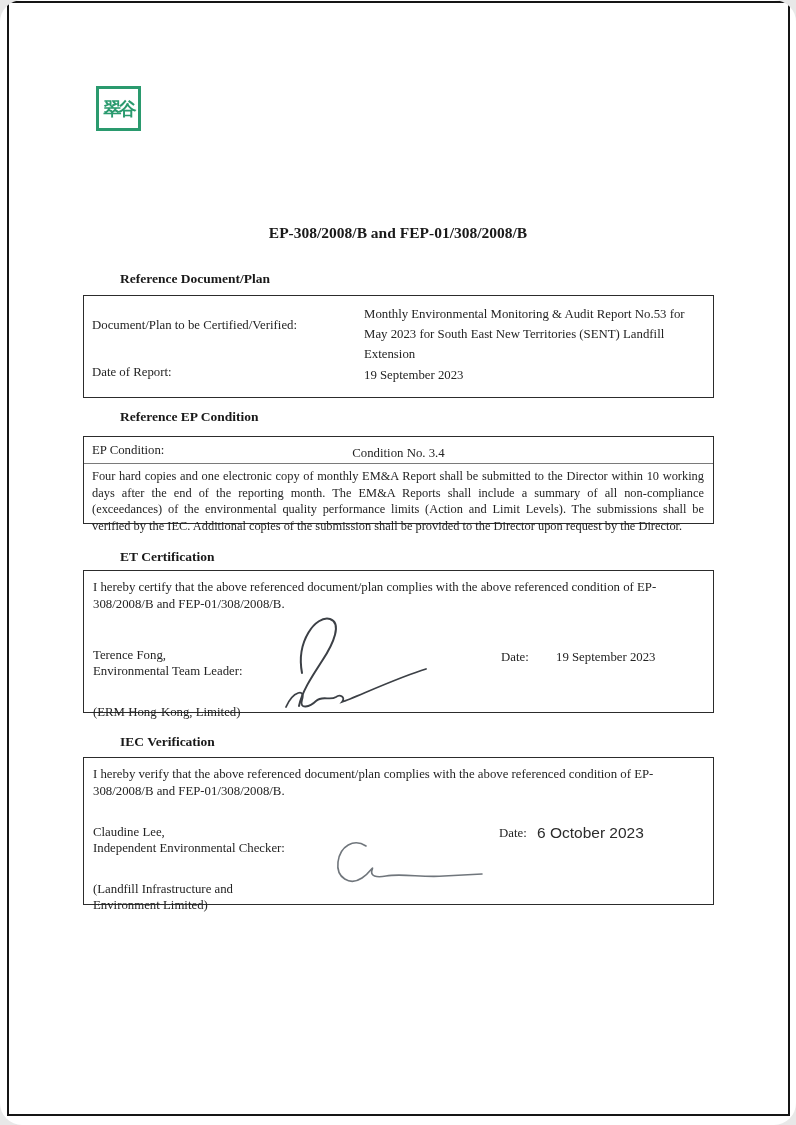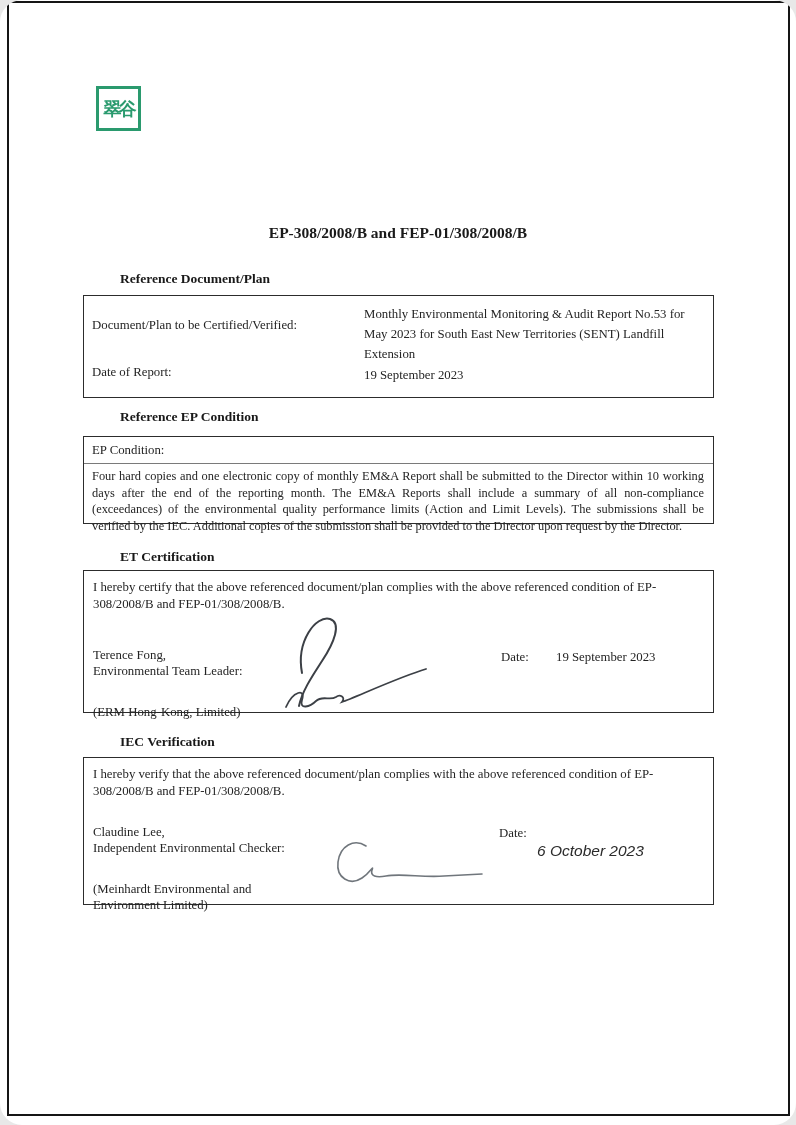--- a/index.html
+++ b/index.html
@@ -95,20 +95,21 @@
   <div class="box" style="top:295px; height:103px;">
     <div class="cell-label" style="left:8px; top:22px;">Document/Plan to be Certified/Verified:</div>
     <div class="cell-value" style="left:280px; top:8px; width:336px;">Monthly Environmental Monitoring &amp; Audit Report No.53 for May 2023 for South East New Territories (SENT) Landfill Extension</div>
     <div class="cell-label" style="left:8px; top:69px;">Date of Report:</div>
     <div class="cell-value" style="left:280px; top:69px;">19 September 2023</div>
   </div>
 
   <div class="section-heading" style="top:409px;">Reference EP Condition</div>
   <div class="box" style="top:436px; height:88px;">
     <div class="cell-label" style="left:8px; top:6px;">EP Condition:</div>
+    <div class="cell-value" style="left:0; top:6px; width:100%; text-align:center;">Condition No. 3.4</div>
     <div class="ep-divider"></div>
     <div class="ep-paragraph">Four hard copies and one electronic copy of monthly EM&amp;A Report shall be submitted to the Director within 10 working days after the end of the reporting month. The EM&amp;A Reports shall include a summary of all non-compliance (exceedances) of the environmental quality performance limits (Action and Limit Levels). The submissions shall be verified by the IEC. Additional copies of the submission shall be provided to the Director upon request by the Director.</div>
   </div>
 
   <div class="section-heading" style="top:549px;">ET Certification</div>
   <div class="box" style="top:570px; height:143px;">
     <div class="statement">I hereby certify that the above referenced document/plan complies with the above referenced condition of EP-308/2008/B and FEP-01/308/2008/B.</div>
     <div class="sig-block" style="left:9px; top:76px;">
       <div class="sig-line">Terence Fong,</div>
       <div class="sig-line">Environmental Team Leader:</div>
@@ -121,22 +122,22 @@
     <div class="date-label" style="left:417px; top:79px;">Date:</div>
     <div class="date-value-serif" style="left:472px; top:79px;">19 September 2023</div>
   </div>
 
   <div class="section-heading" style="top:734px;">IEC Verification</div>
   <div class="box" style="top:757px; height:148px;padding-left:33px;">
     <div class="statement">I hereby verify that the above referenced document/plan complies with the above referenced condition of EP-308/2008/B and FEP-01/308/2008/B.</div>
     <div class="sig-block" style="left:9px; top:66px;">
       <div class="sig-line">Claudine Lee,</div>
       <div class="sig-line">Independent Environmental Checker:</div>
-      <div class="sig-company">(Meinhardt Environmental and</div>
+      <div class="sig-company">(Landfill Infrastructure and</div>
       <div class="sig-line">Environment Limited)</div>
     </div>
     <svg class="sig-svg" style="left:240px; top:78px;" width="190" height="55" viewBox="0 0 190 55">
       <path d="M42,10 C30,2 16,10 14,26 C12,42 26,50 38,42 C46,37 50,28 48,34 C46,40 52,42 62,40 C78,37 100,42 120,40 L158,38" fill="none" stroke="#70767c" stroke-width="1.6" stroke-linecap="round"></path>
     </svg>
     <div class="date-label" style="left:415px; top:68px;">Date:</div>
-    <div class="date-value-sans" style="left:453px; top:84px;font-style:italic;">6 October 2023</div>
+    <div class="date-value-sans" style="left:453px; top:66px;">6 October 2023</div>
   </div>
 </div>
 
 </body></html>

